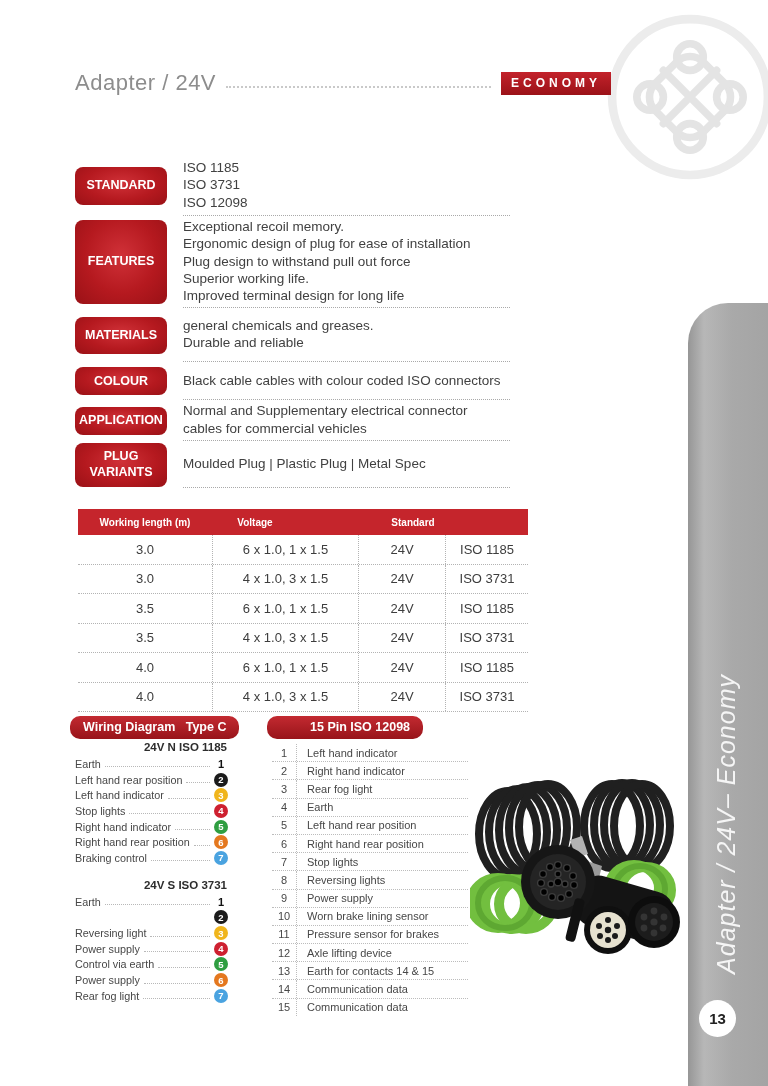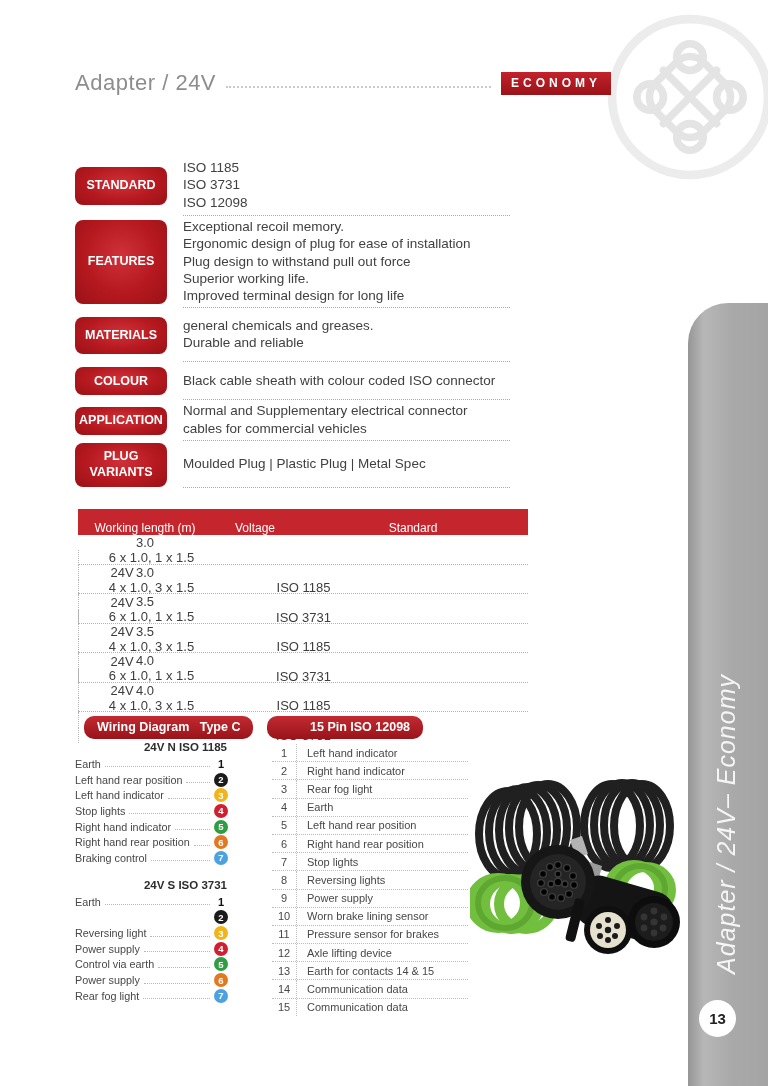--- a/index.html
+++ b/index.html
@@ -25,30 +25,30 @@
     display:flex;flex-direction:column;justify-content:center;padding:2px 0 3px;}
   .spec-line{font-size:13.5px;color:#414141;line-height:17.3px;}
   .spec-section:nth-child(1){min-height:60px}.spec-section:nth-child(1) .spec-label{min-height:38px}
   .spec-section:nth-child(2){min-height:88px}.spec-section:nth-child(2) .spec-label{min-height:84px}
   .spec-section:nth-child(3){min-height:54px}.spec-section:nth-child(3) .spec-label{min-height:37px}
   .spec-section:nth-child(4){min-height:38px}.spec-section:nth-child(4) .spec-label{min-height:28px}
   .spec-section:nth-child(5){min-height:38px}.spec-section:nth-child(5) .spec-label{min-height:28px}
   .spec-section:nth-child(6){min-height:47px}.spec-section:nth-child(6) .spec-label{min-height:44px}
   
   .spec-table{position:absolute;left:78px;top:509px;width:450px;}
-  .t-header{display:flex;background:#c5252c;color:#fff;font-weight:normal;font-size:12px;height:26px;align-items:flex-end;}
+  .t-header{display:flex;background:#c5252c;color:#fff;font-weight:bold;font-size:10px;height:26px;}
   .t-header>div{display:flex;align-items:center;justify-content:center;}
-  .t-row{display:flex;height:28.5px;border-bottom:1px dotted #b3b3b3;font-size:13px;color:#3d3d3d;flex-direction:column;}
+  .t-row{display:flex;height:28.5px;border-bottom:1px dotted #b3b3b3;font-size:13px;color:#3d3d3d;}
   .t-row>div{display:flex;align-items:center;justify-content:center;}
   .t-c1{width:134px}.t-c2{width:145px}.t-c3{width:86px}.t-c4{flex:1}
   .t-row .t-c2,.t-row .t-c3,.t-row .t-c4{border-left:1px dotted #b3b3b3;}
   
   .mini-badge{position:absolute;top:716px;border-radius:10px;color:#fff;font-weight:bold;font-size:12.5px;
     background:linear-gradient(180deg,#c32a31,#98141a);padding:4px 13px 5px;white-space:nowrap;}
-  .wiring-badge{left:84px;}
+  .wiring-badge{left:70px;}
   .pin15-badge{left:267px;padding-left:43px;}
   
   .wiring{position:absolute;left:75px;top:741px;width:153px;}
   .wiring-subtitle{text-align:right;font-weight:bold;font-size:11.5px;color:#2d2d2d;height:15px;padding-right:1px;}
   .wiring-group2{margin-top:13px;}
   .pin-row{display:flex;align-items:center;height:15.7px;}
   .pin-label{font-size:10.8px;color:#474747;white-space:nowrap;}
   .pin-leader{flex:1;border-bottom:1px dotted #b8b8b8;margin:5px 4px 0;height:1px;}
   .pin-circle{width:14px;height:14px;min-width:14px;border-radius:50%;color:#fff;font-size:9.5px;
     font-weight:bold;display:flex;align-items:center;justify-content:center;}
@@ -115,21 +115,21 @@
     <div class="spec-section">
       <div class="spec-label">MATERIALS</div>
       <div class="spec-body">
         <div class="spec-line">general chemicals and greases.</div>
         <div class="spec-line">Durable and reliable</div>
       </div>
     </div>
     <div class="spec-section">
       <div class="spec-label">COLOUR</div>
       <div class="spec-body">
-        <div class="spec-line">Black cable sheath with colour coded ISO connector</div>
+        <div class="spec-line">Black cable cables with colour coded ISO connectors</div>
       </div>
     </div>
     <div class="spec-section">
       <div class="spec-label">APPLICATION</div>
       <div class="spec-body">
         <div class="spec-line">Normal and Supplementary electrical connector</div>
         <div class="spec-line">cables for commercial vehicles</div>
       </div>
     </div>
     <div class="spec-section">

